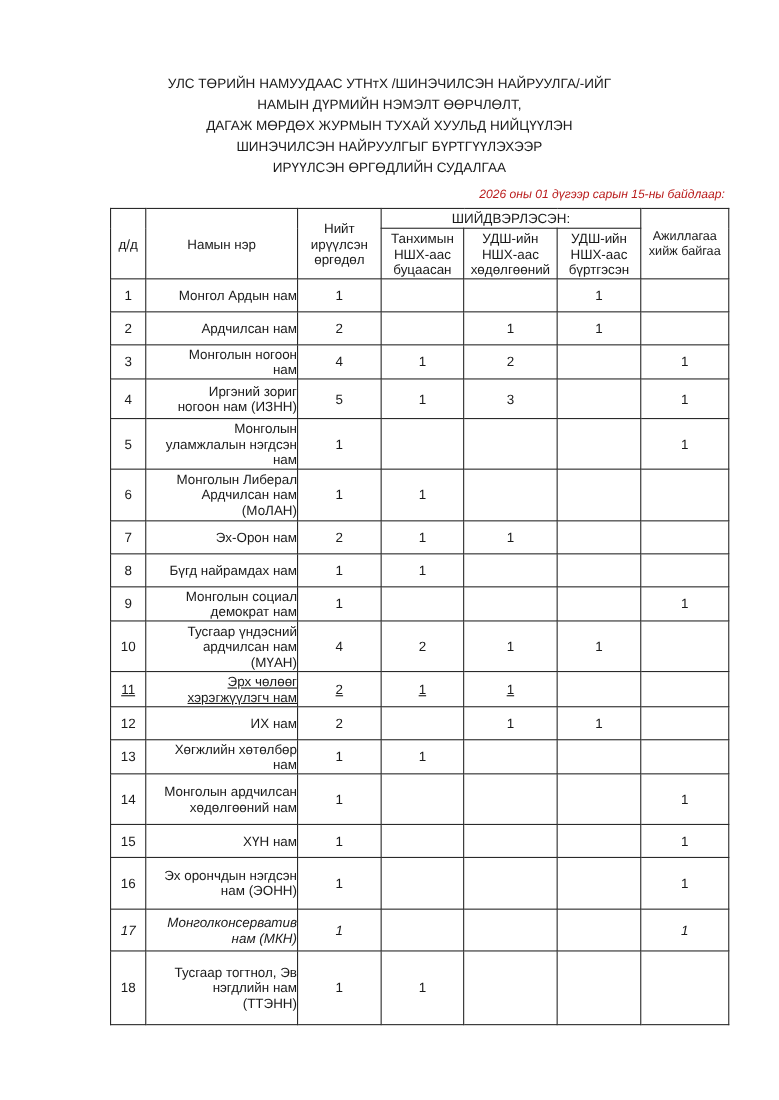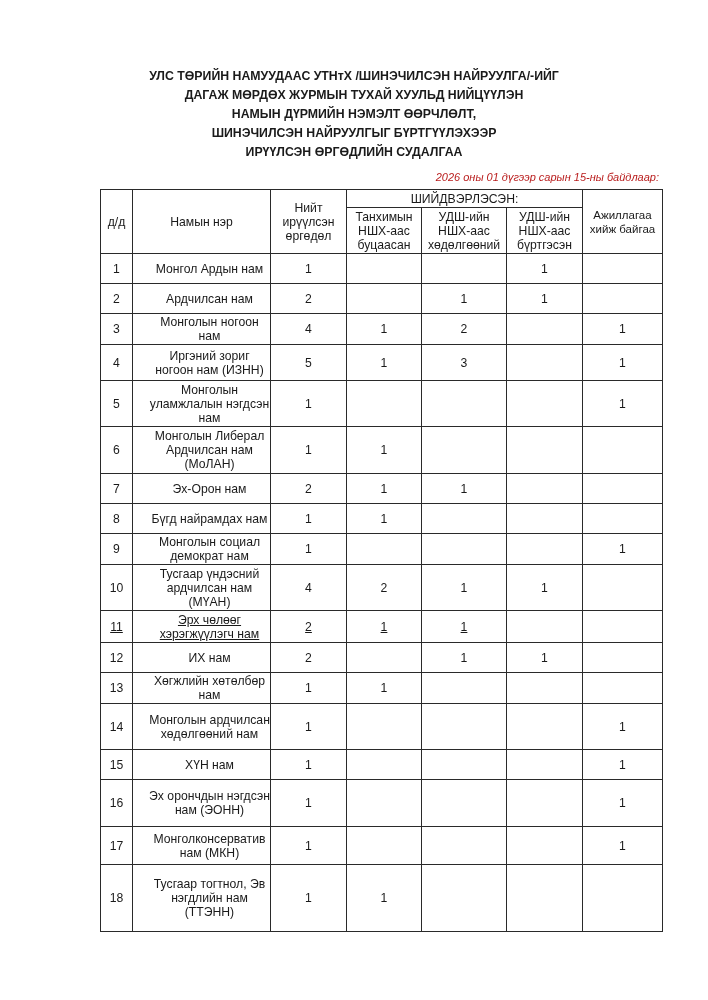--- a/index.html
+++ b/index.html
@@ -1,36 +1,36 @@
 <!DOCTYPE html>
 <html><head>
   <meta charset="utf-8">
   <style>
     html, body { margin: 0; padding: 0; background: #ffffff; }
     body { width: 708px; height: 1000px; position: relative; overflow: hidden;
            font-family: "Liberation Sans", sans-serif; color: #1a1a1a; }
     .title { position: absolute; left: 0; top: 67px; width: 708px; text-align: center;
-             font-size: 12.3px; line-height: 19px; color: #1a1a1a; font-weight: bold; }
+             font-size: 12.3px; line-height: 19px; color: #1a1a1a; }
     .title div { white-space: nowrap; }
     .asof { position: absolute; right: 49px; top: 171px; font-size: 11px; font-style: italic; color: #b91c1c; }
     table { position: absolute; left: 100px; top: 189px; border-collapse: collapse;
             table-layout: fixed; width: 562px; font-size: 12.2px; }
     td, th { border: 1px solid #2a2a2a; padding: 0; vertical-align: middle; font-weight: normal; }
     th { text-align: center; line-height: 14px; }
     td.num { text-align: center; }
-    td.name { text-align: center; padding-left: 16px; line-height: 14px; }
+    td.name { text-align: right; padding-left: 16px; line-height: 14px; }
     td.idx { text-align: center; }
   </style>
 </head>
 <body>
 
 <div class="title">
   <div>УЛС ТӨРИЙН НАМУУДААС УТНтХ /ШИНЭЧИЛСЭН НАЙРУУЛГА/-ИЙГ</div>
+  <div>НАМЫН ДҮРМИЙН НЭМЭЛТ ӨӨРЧЛӨЛТ,</div>
   <div>ДАГАЖ МӨРДӨХ ЖУРМЫН ТУХАЙ ХУУЛЬД НИЙЦҮҮЛЭН</div>
-  <div>НАМЫН ДҮРМИЙН НЭМЭЛТ ӨӨРЧЛӨЛТ,</div>
   <div>ШИНЭЧИЛСЭН НАЙРУУЛГЫГ БҮРТГҮҮЛЭХЭЭР</div>
   <div>ИРҮҮЛСЭН ӨРГӨДЛИЙН СУДАЛГАА</div>
 </div>
 
 <div class="asof">2026 оны 01 дүгээр сарын 15-ны байдлаар:</div>
 
 <table>
   <colgroup>
     <col style="width:32px">
     <col style="width:138px">
@@ -192,21 +192,21 @@
       </tr>
       <tr style="height: 47px;">
         <td class="idx">16</td>
         <td class="name">Эх орончдын нэгдсэн нам (ЭОНН)</td>
         <td class="num">1</td>
         <td class="num"></td>
         <td class="num"></td>
         <td class="num"></td>
         <td class="num">1</td>
       </tr>
-      <tr style="height: 38px;">
+      <tr style="height: 38px; font-style: italic;">
         <td class="idx">17</td>
         <td class="name">Монголконсерватив нам (МКН)</td>
         <td class="num">1</td>
         <td class="num"></td>
         <td class="num"></td>
         <td class="num"></td>
         <td class="num">1</td>
       </tr>
       <tr style="height: 67px;">
         <td class="idx">18</td>

